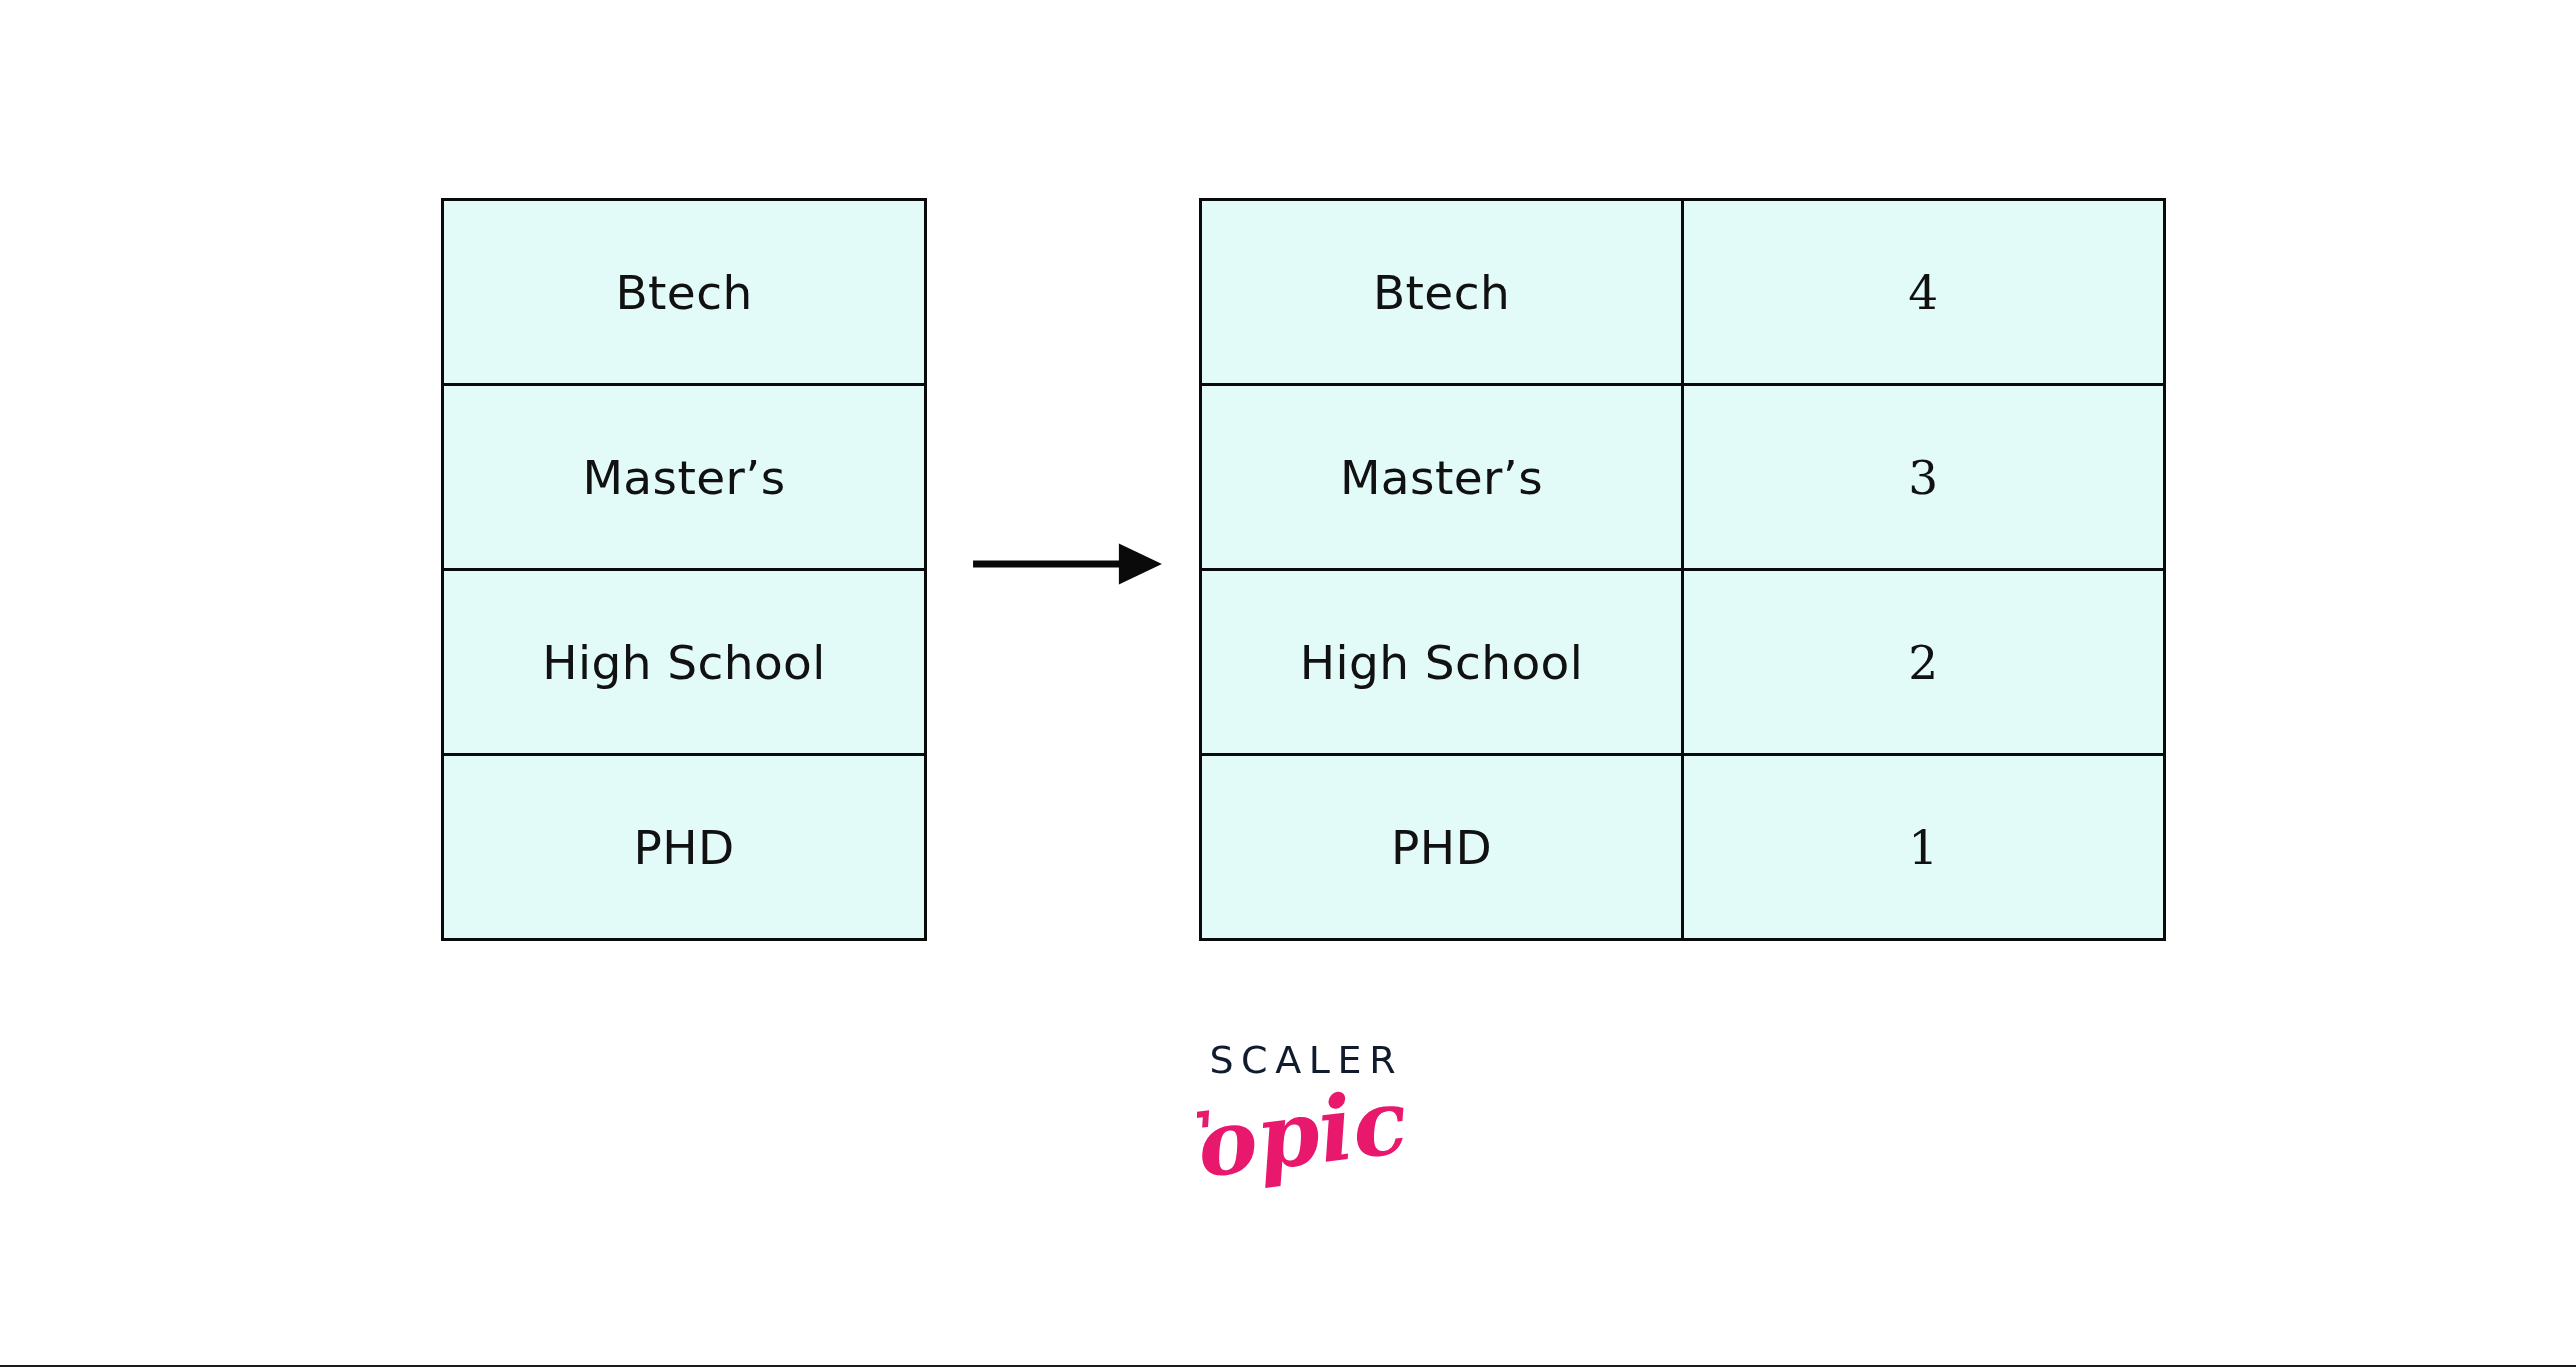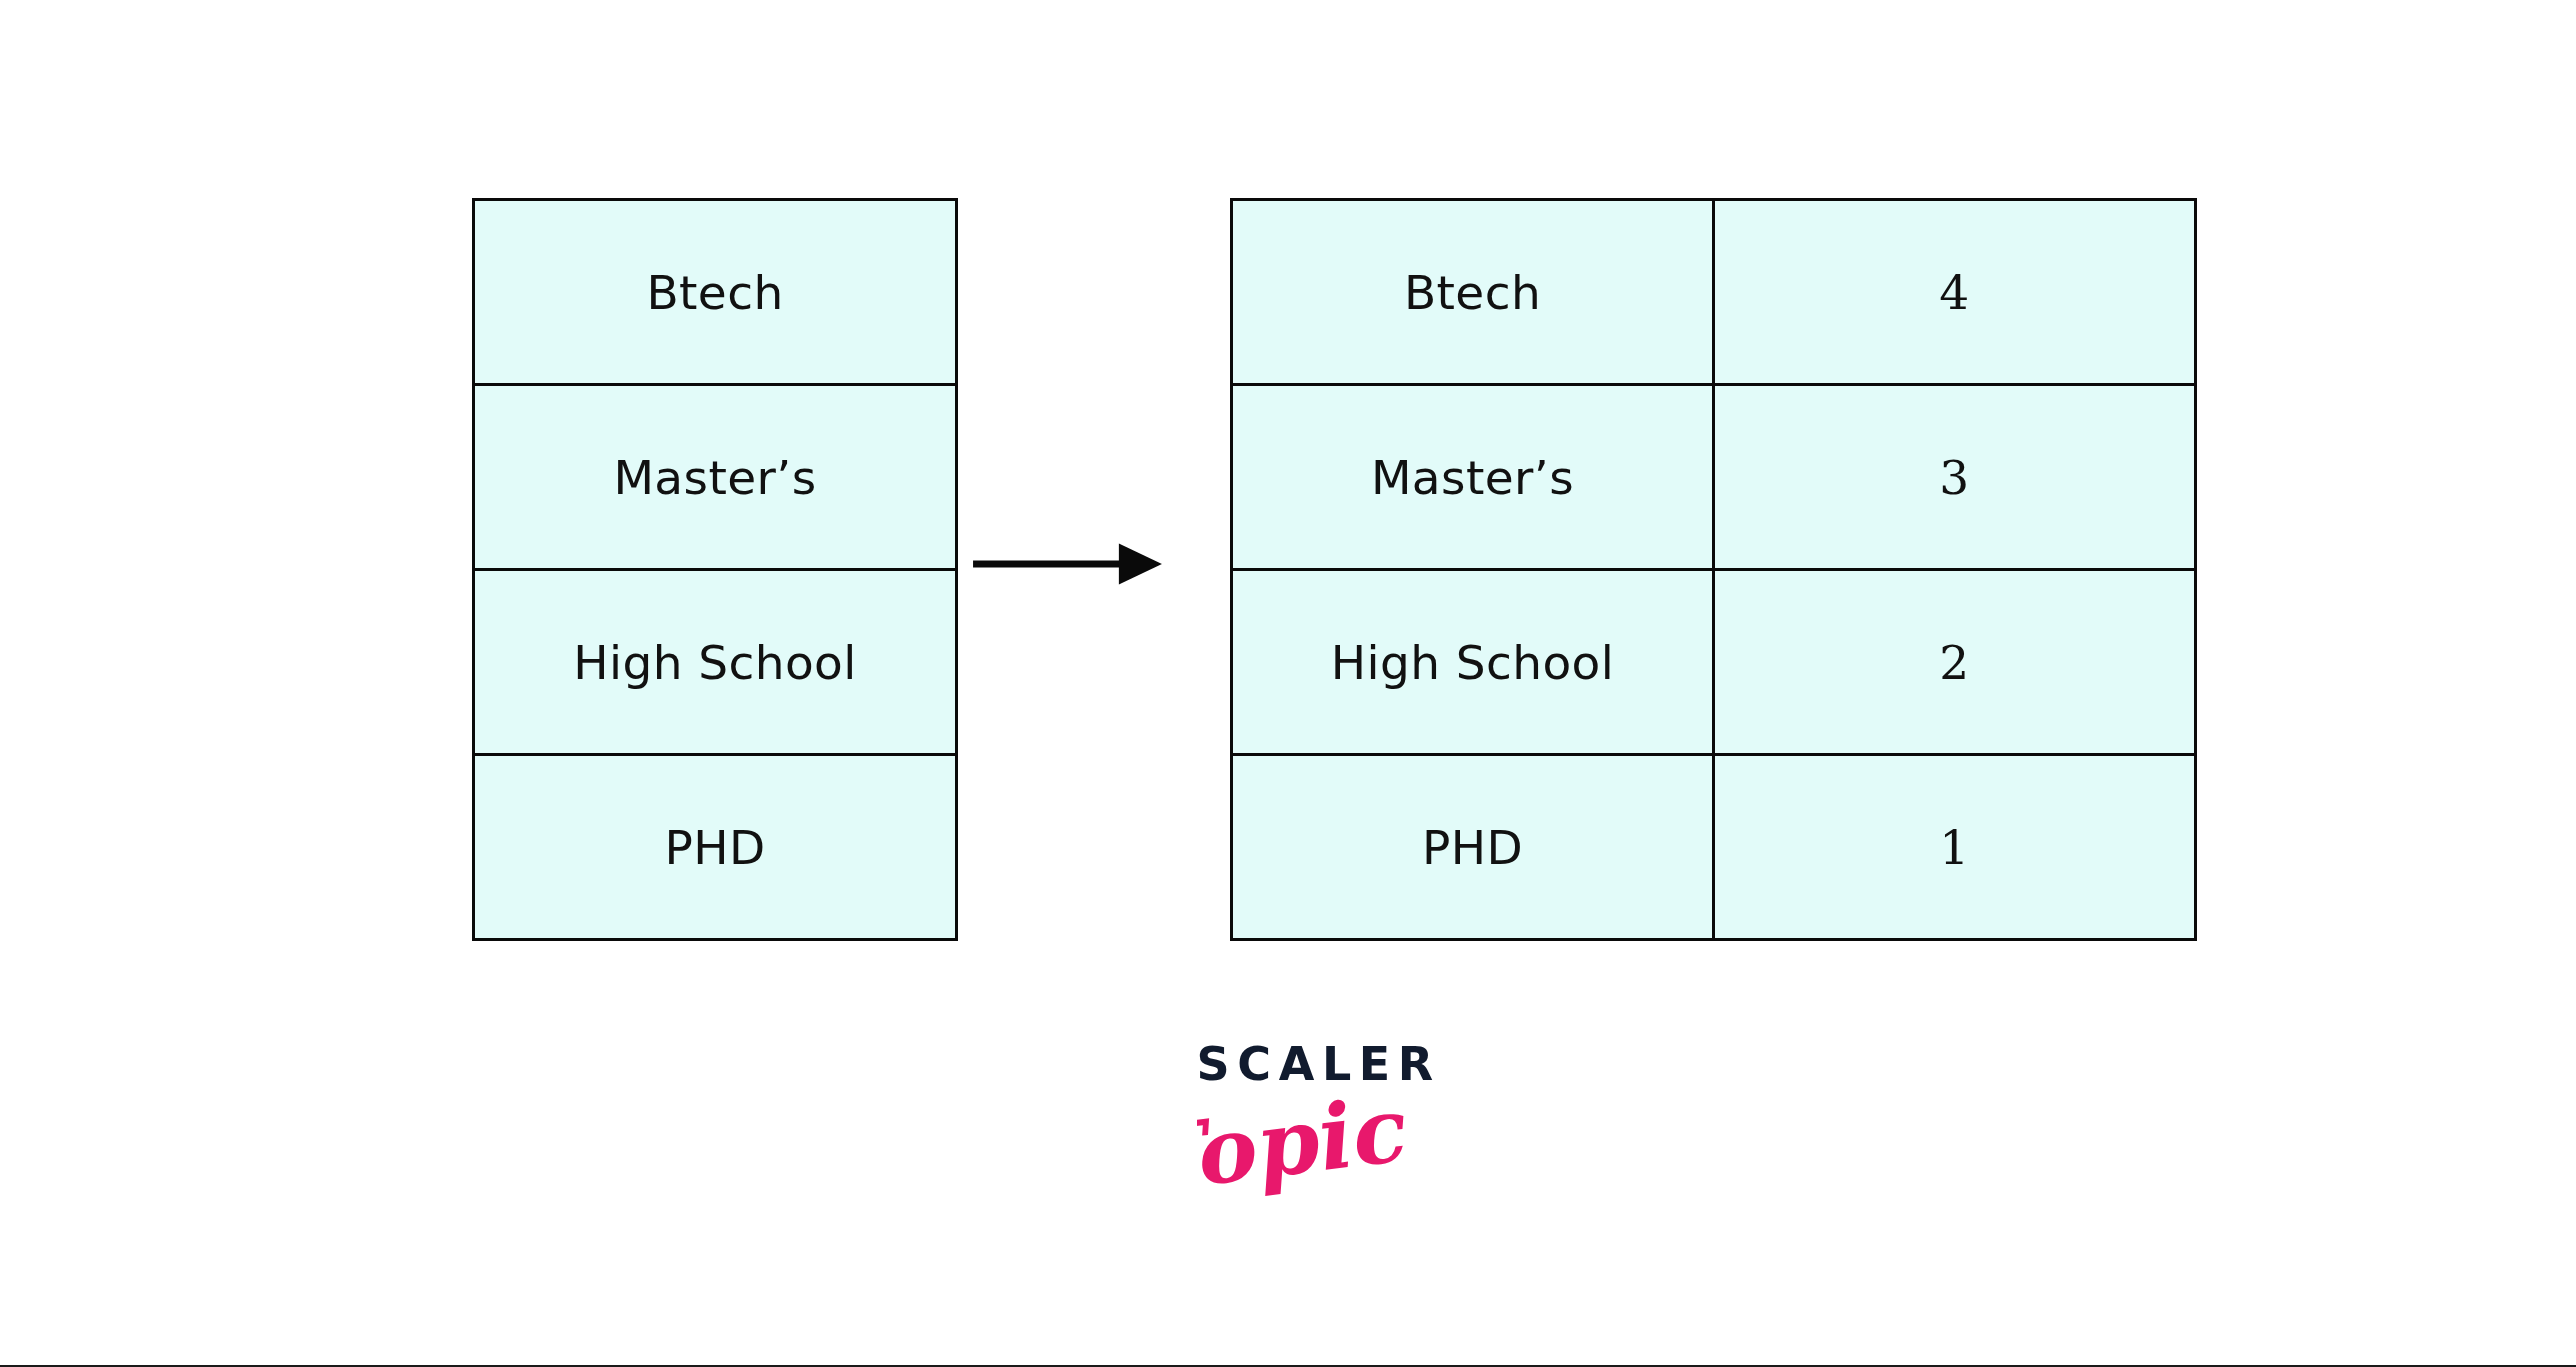--- a/index.html
+++ b/index.html
@@ -24,21 +24,20 @@
     height: 1368px;
     background: #ffffff;
   }
 
   
   .enc-table {
     position: absolute;
     border-collapse: collapse;
     table-layout: fixed;
     background: #E2FBF9;
-    margin-left: 31px;
   }
   .enc-table td {
     border: 3.8px solid #0a0a0a;
     background: #E2FBF9;
     color: #111111;
     text-align: center;
     vertical-align: middle;
     font-family: "DejaVu Sans", "Liberation Sans", sans-serif;
     font-weight: 400;
     font-size: 47px;
@@ -86,22 +85,22 @@
   #brand-logo {
     position: absolute;
     left: 1189px;
     top: 1041px;
     width: 227px;
     height: 178px;
     text-align: center;
   }
   #logo-wordmark {
     font-family: "DejaVu Sans", "Liberation Sans", sans-serif;
-    font-weight: 700;
-    font-size: 46px;
+    font-weight: 400;
+    font-size: 38px;
     letter-spacing: 7.6px;
     color: #111B2E;
     line-height: 1;
     padding-left: 7.6px;
     white-space: nowrap;
   }
   #logo-script-wrap {
     margin-top: -4.5px;
     height: 133px;
   }

